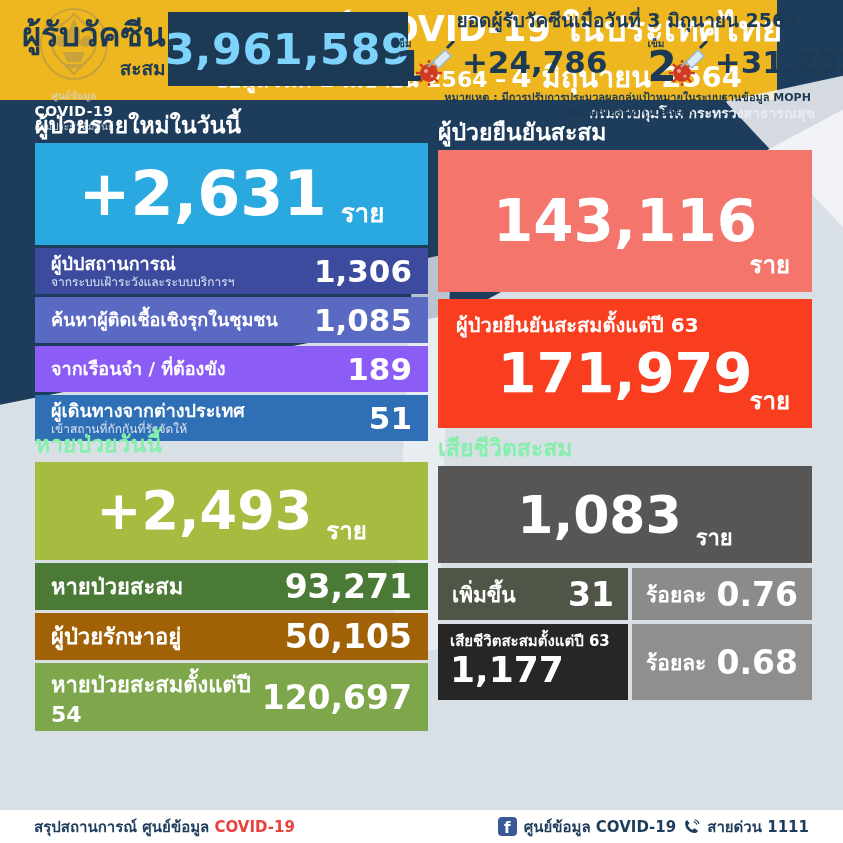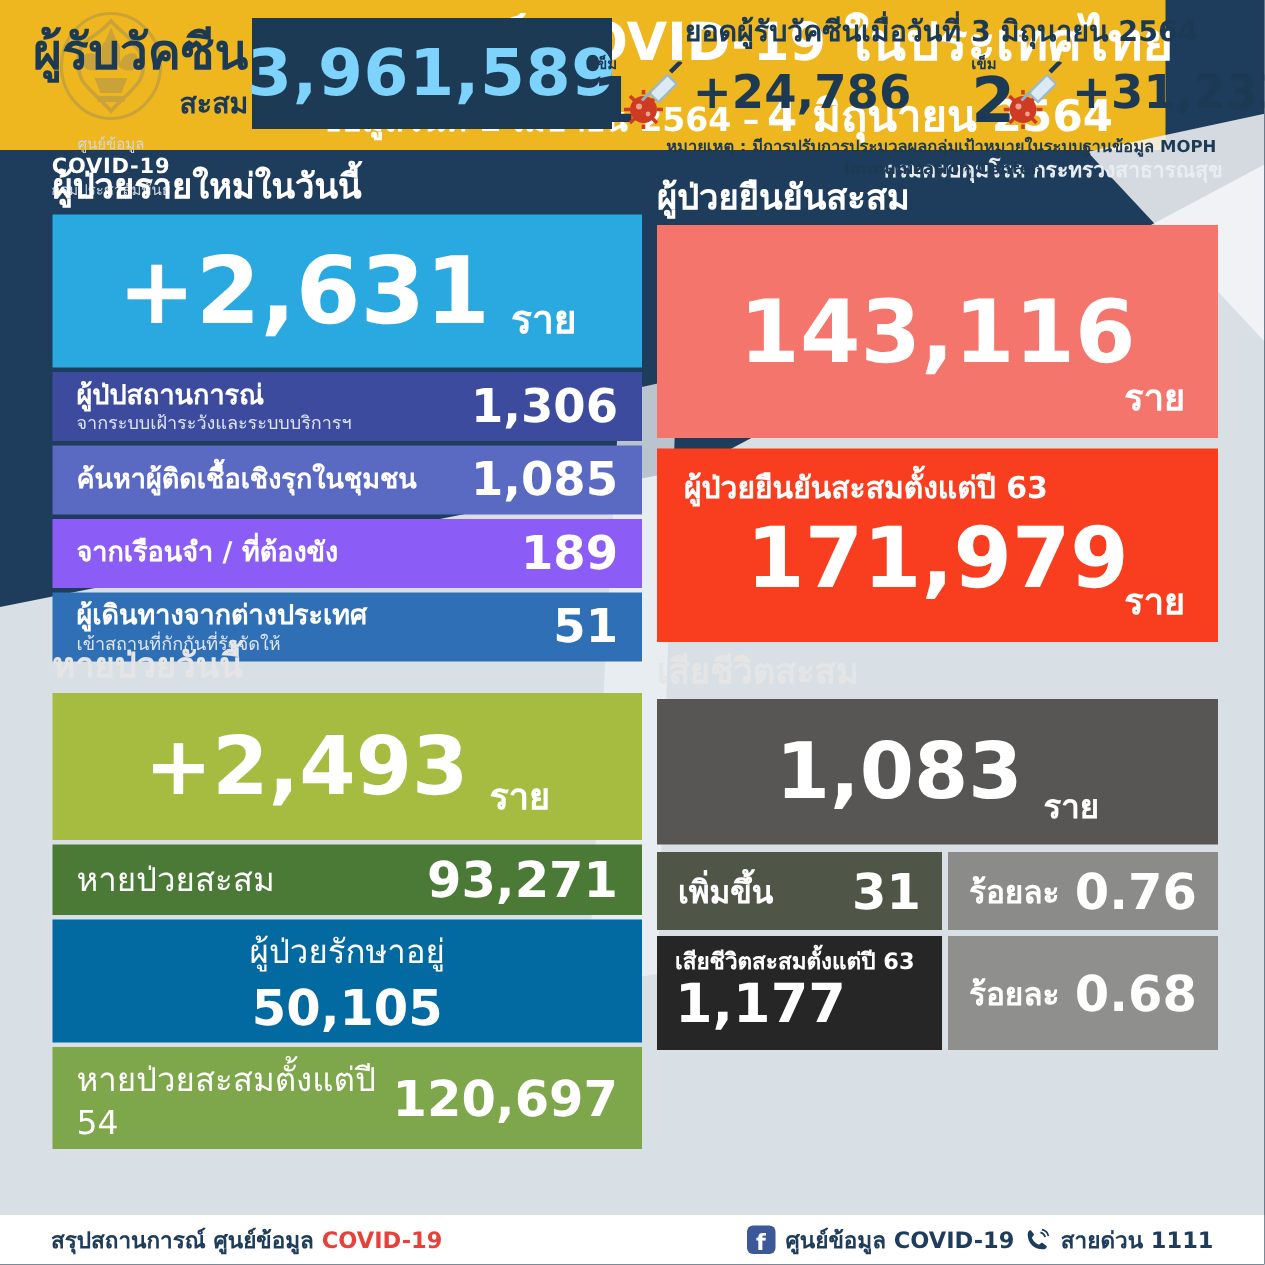--- a/index.html
+++ b/index.html
@@ -27,21 +27,21 @@
   .main-title { font-size:35px; font-weight:bold; line-height:1.25; }
   .date-line { margin-top:2px; }
   .date-prefix { font-size:22px; font-weight:bold; }
   .date-highlight { font-size:29px; font-weight:bold; }
   .dept-line { font-size:14px; font-weight:bold; text-align:right; margin-top:2px; color:#e8edf2; }
 
   
   .section { position:absolute; }
   .section-label { font-size:23px; font-weight:bold; line-height:1.15; margin-bottom:5px; }
   .label-white { color:#fff; }
-  .label-navy { color:#e5e5e5; }
+  .label-navy { color:#86efac; }
 
   .bigbox { position:relative; width:100%; display:flex; align-items:center; justify-content:center; }
   .big-number { font-weight:bold; color:#fff; line-height:1; }
   .big-unit { font-weight:bold; color:#fff; align-self:flex-end; margin-left:14px; }
 
   
   #new-cases { left:35px; top:112px; width:393px; }
   .box-blue { background:#2aa9e0; height:102px; }
   .box-blue .big-number { font-size:62px; }
   .box-blue .big-unit { font-size:26px; padding-bottom:12px; }
@@ -64,24 +64,24 @@
   .orange-label { position:absolute; left:18px; top:10px; font-size:20px; font-weight:bold; }
   .box-orange .big-number { font-size:56px; margin-top:18px; }
 
   
   #recovered { left:35px; top:431px; width:393px; }
   .box-green { background:#a6bc40; height:98px; }
   .box-green .big-number { font-size:54px; }
   .box-green .big-unit { font-size:24px; padding-bottom:10px; }
   .green-row { display:flex; align-items:center; justify-content:space-between;
     padding:4px 16px; margin-top:3px; min-height:44px; }
-  .green-row .row-label { font-size:22px; font-weight:normal; }
+  .green-row .row-label { font-size:22px; font-weight:bold; }
   .green-row .row-value { font-size:33px; font-weight:bold; }
   .bg-green1 { background:#4b7a37; }
-  .bg-green2 { background:#0369a1;flex-direction:column; }
+  .bg-green2 { background:#a16207; }
   .bg-green3 { background:#7ea64a; }
 
   
   #deaths { left:438px; top:435px; width:374px; }
   .box-gray { background:#585654; height:97px; }
   .box-gray .big-number { font-size:52px;text-align:center; }
   .box-gray .big-unit { font-size:22px; padding-bottom:8px; }
   .death-grid { display:grid; grid-template-columns:190px 1fr; gap:4px; margin-top:5px; }
   .cell { display:flex; align-items:center; justify-content:space-between; padding:6px 14px; }
   .cell-olive { background:#4f5547; min-height:52px; }

